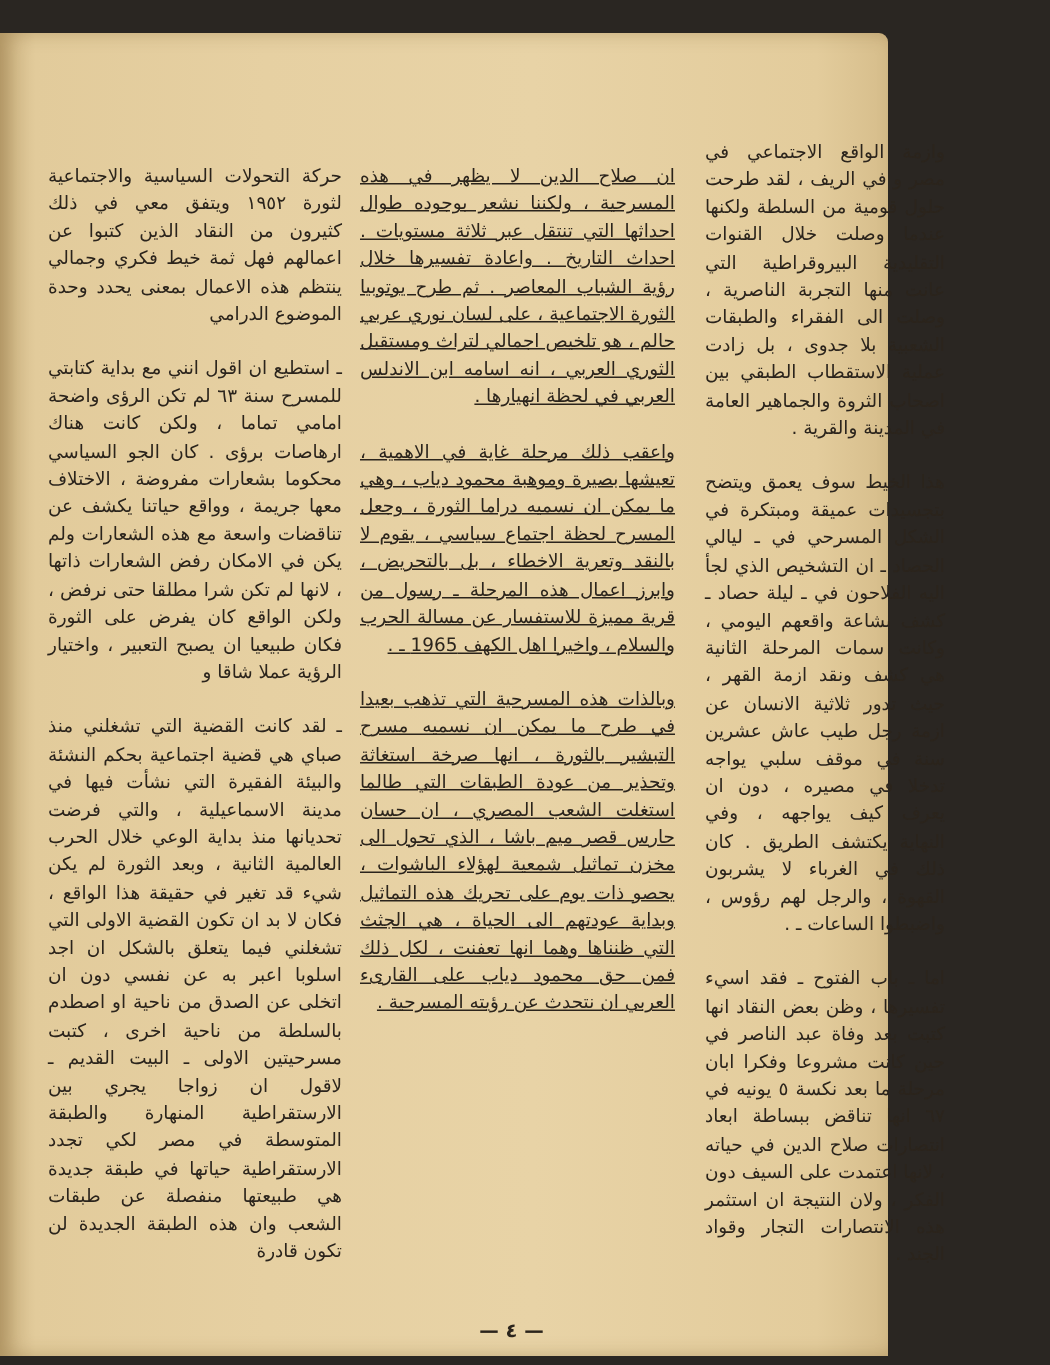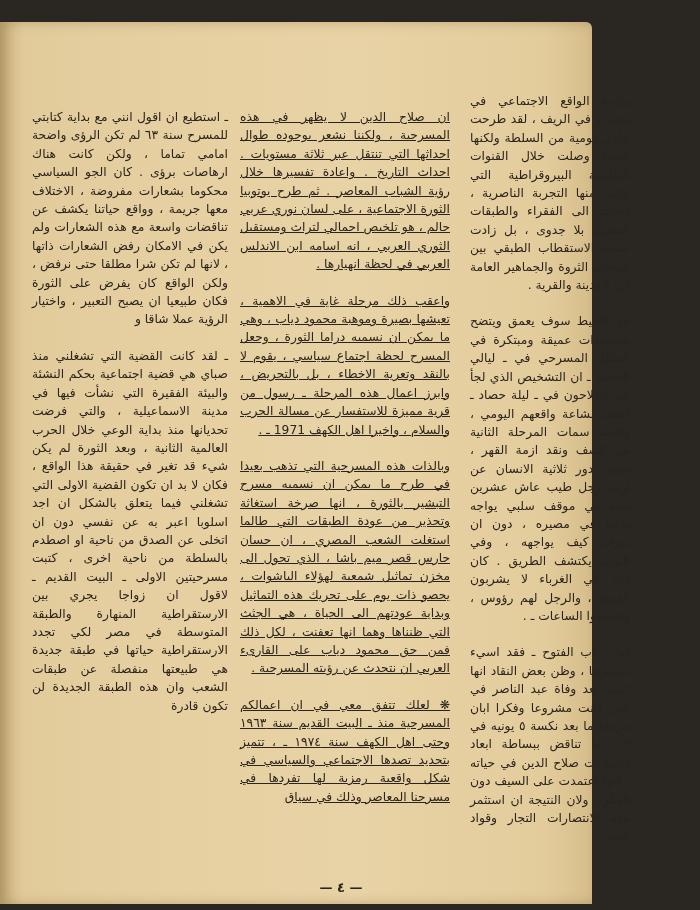--- a/index.html
+++ b/index.html
@@ -35,24 +35,24 @@
 <div class="page">
 
   <div class="col col-right">
     <p>وازمة الواقع الاجتماعي في مصر و في الريف ، لقد طرحت حلول قومية من السلطة ولكنها عندما وصلت خلال القنوات التقليدية البيروقراطية التي عانت منها التجربة الناصرية ، وصلت الى الفقراء والطبقات الشعبية بلا جدوى ، بل زادت عملية الاستقطاب الطبقي بين اصحاب الثروة والجماهير العامة في المدينة والقرية .</p>
     <p>هذا الخيط سوف يعمق ويتضح بتجسيدات عميقة ومبتكرة في الشكل المسرحي في ـ ليالي الحصاد ـ ان التشخيص الذي لجأ اليه الفلاحون في ـ ليلة حصاد ـ كشف بشاعة واقعهم اليومي ، وكانت سمات المرحلة الثانية هي كشف ونقد ازمة القهر ، حيث تدور ثلاثية الانسان عن ازمة رجل طيب عاش عشرين سنة في موقف سلبي يواجه تدخلا في مصيره ، دون ان يعرف كيف يواجهه ، وفي النهاية يكتشف الطريق . كان ذلك في الغرباء لا يشربون القهوة ، والرجل لهم رؤوس ، واضبطوا الساعات ـ .</p>
     <p>اما ـ باب الفتوح ـ فقد اسيء تفسيرها ، وظن بعض النقاد انها كتبت بعد وفاة عبد الناصر في حين كانت مشروعا وفكرا ابان مرحلة ما بعد نكسة ٥ يونيه في ٦٧ انها تناقض ببساطة ابعاد انتصارات صلاح الدين في حياته ، لانها اعتمدت على السيف دون الفكر ، ولان النتيجة ان استثمر هذه الانتصارات التجار وقواد الجند .</p>
   </div>
 
   <div class="col col-mid">
     <p>ان صلاح الدين لا يظهر في هذه المسرحية ، ولكننا نشعر بوجوده طوال احداثها التي تنتقل عبر ثلاثة مستويات . احداث التاريخ . واعادة تفسيرها خلال رؤية الشباب المعاصر . ثم طرح يوتوبيا الثورة الاجتماعية ، على لسان نوري عربي حالم ، هو تلخيص اجمالي لتراث ومستقبل الثوري العربي ، انه اسامه ابن الاندلس العربي في لحظة انهيارها .</p>
-    <p>واعقب ذلك مرحلة غاية في الاهمية ، تعيشها بصيرة وموهبة محمود دياب ، وهي ما يمكن ان نسميه دراما الثورة ، وجعل المسرح لحظة اجتماع سياسي ، يقوم لا بالنقد وتعرية الاخطاء ، بل بالتحريض ، وابرز اعمال هذه المرحلة ـ رسول من قرية مميزة للاستفسار عن مسالة الحرب والسلام ، واخيرا اهل الكهف 1971 ـ .</p>
+    <p>واعقب ذلك مرحلة غاية في الاهمية ، تعيشها بصيرة وموهبة محمود دياب ، وهي ما يمكن ان نسميه دراما الثورة ، وجعل المسرح لحظة اجتماع سياسي ، يقوم لا بالنقد وتعرية الاخطاء ، بل بالتحريض ، وابرز اعمال هذه المرحلة ـ رسول من قرية مميزة للاستفسار عن مسالة الحرب والسلام ، واخيرا اهل الكهف 1965 ـ .</p>
     <p>وبالذات هذه المسرحية التي تذهب بعيدا في طرح ما يمكن ان نسميه مسرح التبشير بالثورة ، انها صرخة استغاثة وتحذير من عودة الطبقات التي طالما استغلت الشعب المصري ، ان حسان حارس قصر ميم باشا ، الذي تحول الى مخزن تماثيل شمعية لهؤلاء الباشوات ، يحصو ذات يوم على تحريك هذه التماثيل وبداية عودتهم الى الحياة ، هي الجثث التي ظنناها وهما انها تعفنت ، لكل ذلك فمن حق محمود دياب على القارىء العربي ان نتحدث عن رؤيته المسرحية .</p>
-    <p>❋ لعلك تتفق معي في ان اعمالكم المسرحية منذ ـ البيت القديم سنة ١٩٦٣ وحتى اهل الكهف سنة ١٩٧٤ ـ ، تتميز بتحديد تصدها الاجتماعي والسياسي في شكل واقعية رمزية لها تفردها في مسرحنا المعاصر وذلك في سياق</p>
   </div>
 
   <div class="col col-left">
+    <p>حركة التحولات السياسية والاجتماعية لثورة ١٩٥٢ ويتفق معي في ذلك كثيرون من النقاد الذين كتبوا عن اعمالهم فهل ثمة خيط فكري وجمالي ينتظم هذه الاعمال بمعنى يحدد وحدة الموضوع الدرامي</p>
     <p>ـ استطيع ان اقول انني مع بداية كتابتي للمسرح سنة ٦٣ لم تكن الرؤى واضحة امامي تماما ، ولكن كانت هناك ارهاصات برؤى . كان الجو السياسي محكوما بشعارات مفروضة ، الاختلاف معها جريمة ، وواقع حياتنا يكشف عن تناقضات واسعة مع هذه الشعارات ولم يكن في الامكان رفض الشعارات ذاتها ، لانها لم تكن شرا مطلقا حتى نرفض ، ولكن الواقع كان يفرض على الثورة فكان طبيعيا ان يصبح التعبير ، واختيار الرؤية عملا شاقا و</p>
     <p>ـ لقد كانت القضية التي تشغلني منذ صباي هي قضية اجتماعية بحكم النشئة والبيئة الفقيرة التي نشأت فيها في مدينة الاسماعيلية ، والتي فرضت تحديانها منذ بداية الوعي خلال الحرب العالمية الثانية ، وبعد الثورة لم يكن شيء قد تغير في حقيقة هذا الواقع ، فكان لا بد ان تكون القضية الاولى التي تشغلني فيما يتعلق بالشكل ان اجد اسلوبا اعبر به عن نفسي دون ان اتخلى عن الصدق من ناحية او اصطدم بالسلطة من ناحية اخرى ، كتبت مسرحيتين الاولى ـ البيت القديم ـ لاقول ان زواجا يجري بين الارستقراطية المنهارة والطبقة المتوسطة في مصر لكي تجدد الارستقراطية حياتها في طبقة جديدة هي طبيعتها منفصلة عن طبقات الشعب وان هذه الطبقة الجديدة لن تكون قادرة</p>
   </div>
 
   <div class="pagenum">— ٤ —</div>
 </div>
 
 </body></html>

